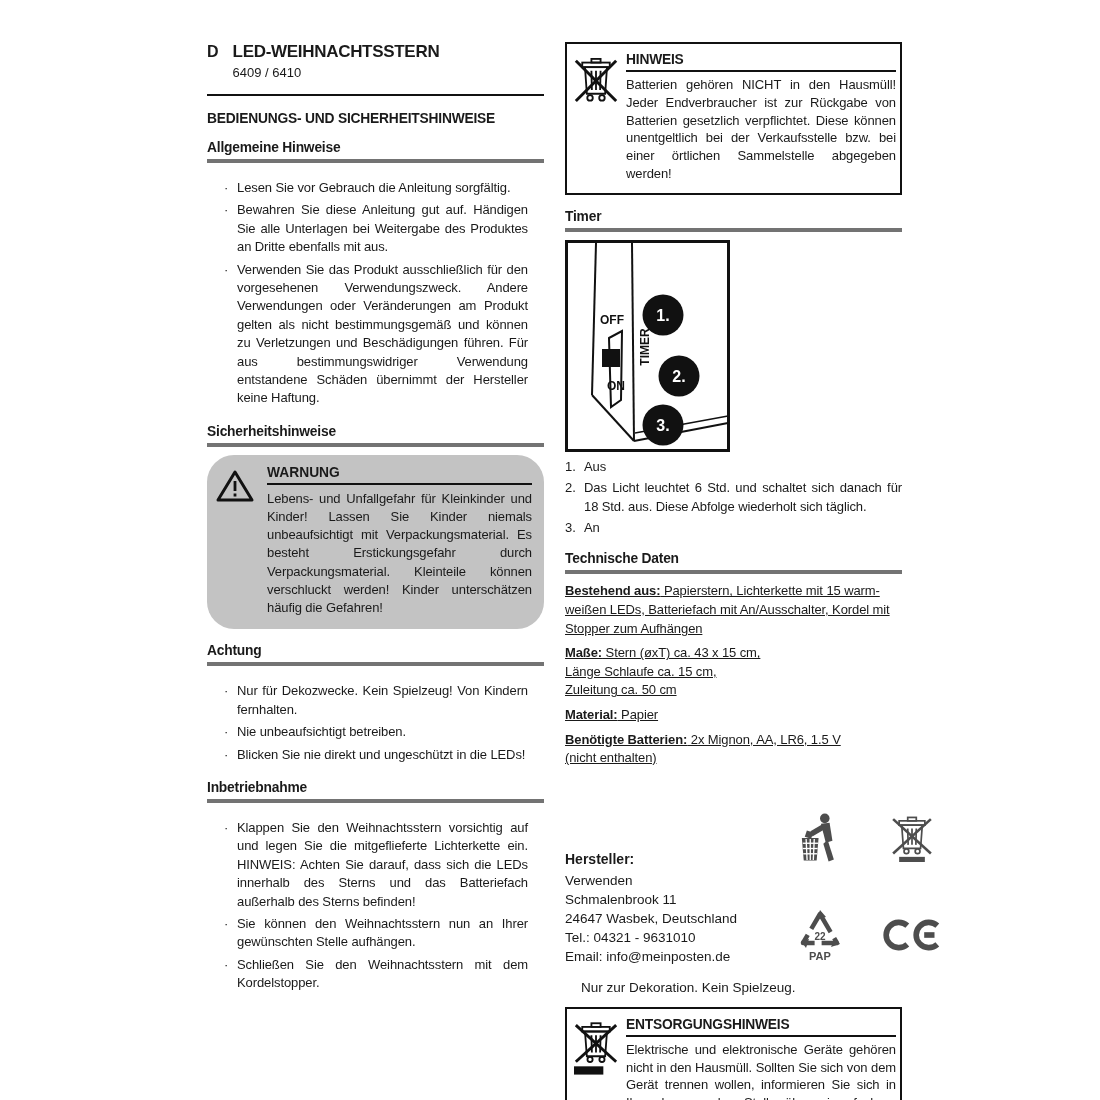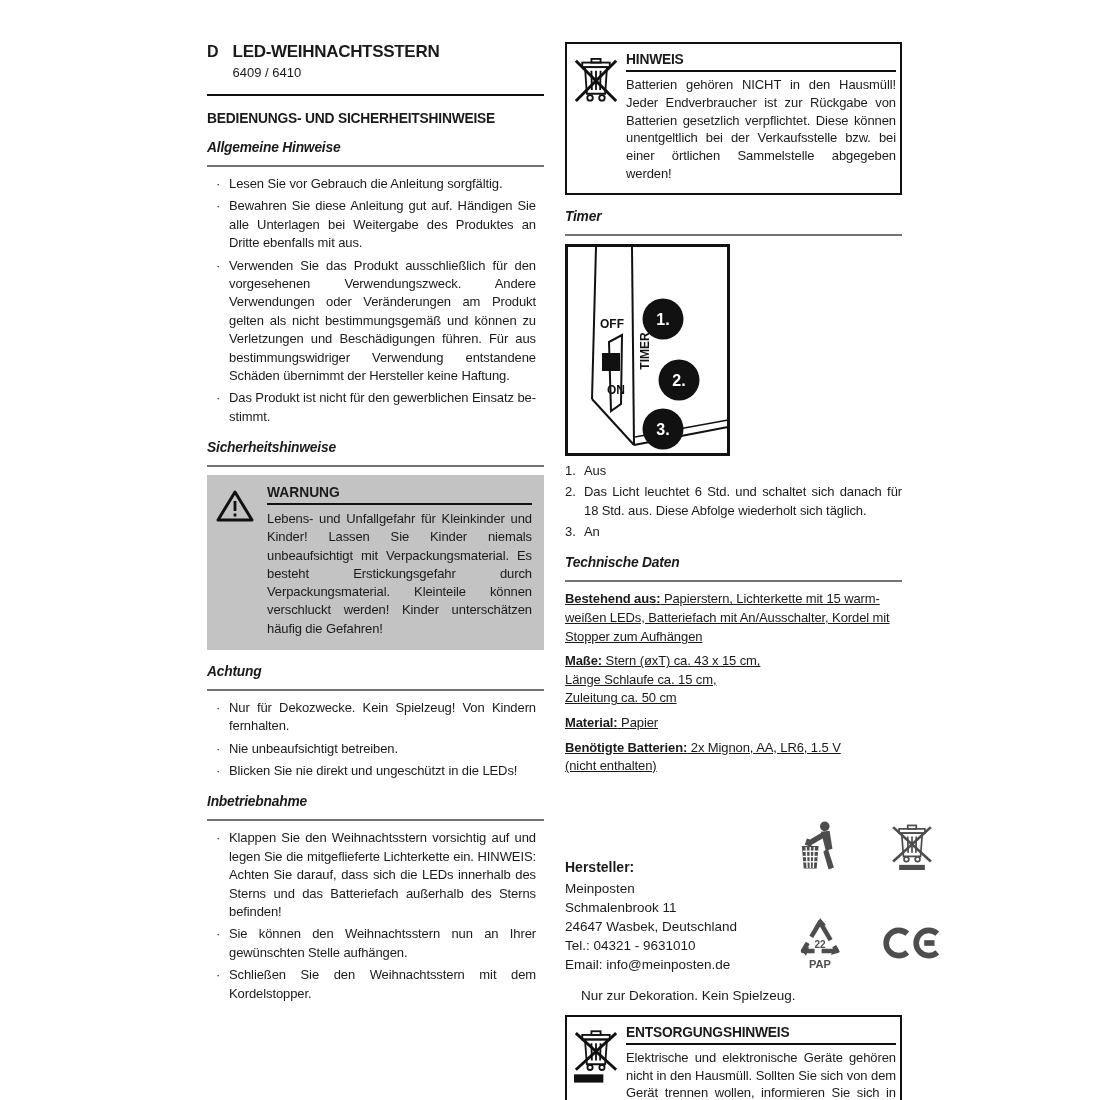--- a/index.html
+++ b/index.html
@@ -11,31 +11,31 @@
 
   
   .titleblock{display:flex;gap:14px;align-items:flex-start;}
   .lang{font-weight:bold;font-size:16px;padding-top:1px;}
   .title{margin:0;font-size:17px;font-weight:bold;letter-spacing:-0.3px;}
   .model{font-size:13px;margin-top:3px;}
   .rule-thick{border-top:2px solid #111;margin-top:14px;}
 
   .main-heading{font-size:13.8px;font-weight:bold;letter-spacing:-0.2px;margin:15px 0 0 0;}
 
-  h3.sec{font-size:13.8px;font-weight:bold;margin:14px 0 8px 0;padding-bottom:10px;
-         border-bottom:2px solid #737373;letter-spacing:-0.2px;font-style:italic;}
-
-  .bullets{list-style:none;margin:8px;padding:0;font-size:13px;line-height:18.4px;}
+  h3.sec{font-size:13.8px;font-weight:bold;margin:14px 0 8px 0;padding-bottom:4px;
+         border-bottom:4px solid #737373;letter-spacing:-0.2px;}
+
+  .bullets{list-style:none;margin:16px;padding:0;font-size:13px;line-height:18.4px;}
   .bullets li{position:relative;padding-left:14px;text-align:justify;margin-bottom:4px;
               hyphens:manual;letter-spacing:-0.1px;}
   .bullets li::before{content:"\00B7";position:absolute;left:1px;top:0;}
 
   
   .warnbox{background:#c3c3c3;display:grid;grid-template-columns:50px 1fr;gap:2px;
-           padding:10px 12px 12px 8px;margin:2px 0 2px 0;}
+           padding:10px 12px 12px 8px;margin:2px 0 2px 0;border-radius:27px;}
   .warn-icon{padding-top:3px;}
   .warn-title{font-size:13.8px;font-weight:bold;border-bottom:2px solid #111;
               padding-bottom:3px;margin-bottom:5px;}
   .warn-text{font-size:13px;line-height:18.2px;text-align:justify;hyphens:manual;letter-spacing:-0.1px;}
 
   
   .notebox{border:2px solid #111;display:grid;grid-template-columns:50px 1fr;gap:2px;
            padding:8px 4px 10px 7px;background:#fff;}
   .note-icon{padding-top:2px;}
   .note-title{font-size:13.8px;font-weight:bold;border-bottom:2px solid #111;
@@ -84,21 +84,20 @@
     <div class="rule-thick"></div>
 
     <h2 class="main-heading">BEDIENUNGS- UND SICHERHEITSHINWEISE</h2>
 
     <section>
       <h3 class="sec">Allgemeine Hinweise</h3>
       <ul class="bullets">
         <li>Lesen Sie vor Gebrauch die Anleitung sorgfältig.</li>
         <li>Bewahren Sie diese Anleitung gut auf. Händigen Sie alle Unterlagen bei Weitergabe des Produktes an Dritte eben­falls mit aus.</li>
         <li>Verwenden Sie das Produkt ausschließlich für den vor­gesehenen Verwendungszweck. Andere Verwendungen oder Veränderungen am Produkt gelten als nicht bestim­mungsgemäß und können zu Verletzungen und Beschä­digungen führen. Für aus bestimmungswidriger Verwen­dung entstandene Schäden übernimmt der Hersteller keine Haftung.</li>
-        <li>Das Produkt ist nicht für den gewerblichen Einsatz be­stimmt.</li>
       </ul>
     </section>
 
     <section>
       <h3 class="sec">Sicherheitshinweise</h3>
       <div class="warnbox">
         <div class="warn-icon">
           <svg width="40" height="37" viewBox="0 0 40 37" aria-hidden="true">
             <path d="M20 4 L37 32 L3 32 Z" fill="none" stroke="#111" stroke-width="3" stroke-linejoin="round"></path>
             <rect x="18.6" y="13" width="2.8" height="10" fill="#111"></rect>
@@ -204,21 +203,21 @@
 Zuleitung ca. 50 cm</span></p>
         <p><span class="t-label">Material:</span><span class="t-val"> Papier</span></p>
         <p><span class="t-label">Benötigte Batterien:</span><span class="t-val"> 2x Mignon, AA, LR6, 1.5 V
 (nicht enthalten)</span></p>
       </div>
     </section>
 
     <div class="hersteller">
       <div class="addr">
         <div class="h-title">Hersteller:</div>
-        <div>Meinposten</div>
+        <div>Verwenden</div>
         <div>Schmalenbrook 11</div>
         <div>24647 Wasbek, Deutschland</div>
         <div>Tel.: 04321 - 9631010</div>
         <div>Email: info@meinposten.de</div>
       </div>
       <div class="symbols">
         <span>
           <svg width="44" height="52" viewBox="0 0 46 54" aria-hidden="true">
             <g fill="#4d4d4d">
               <circle cx="28" cy="6.5" r="5"></circle>

